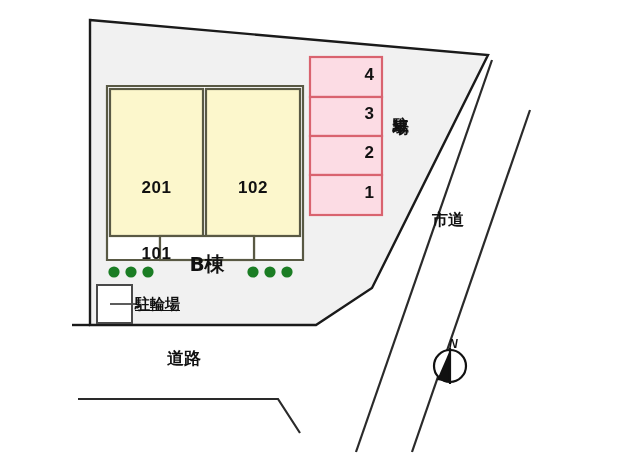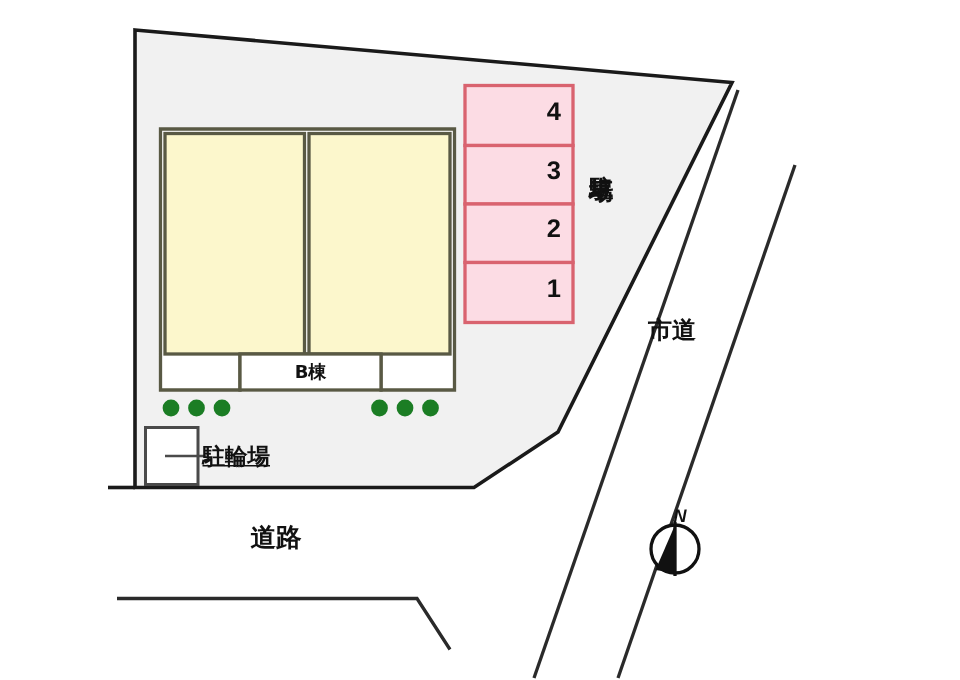--- a/index.html
+++ b/index.html
@@ -60,25 +60,30 @@
       <circle cx="287" cy="272" r="5.6"></circle>
     </g>
 
     <g>
       <circle cx="450" cy="366" r="16" fill="#ffffff" stroke="#111111" stroke-width="2.2"></circle>
       <polygon points="450,350 450,382 437,380" fill="#111111"></polygon>
       <line x1="450" y1="348" x2="450" y2="384" stroke="#111111" stroke-width="2.2"></line>
     </g>
   </svg>
 
+  <div class="txt unit-label" style="left:110px;top:133px;width:93px;">
+    <div>201</div>
+    <div>101</div>
+  </div>
 
   <div class="txt unit-label" style="left:206px;top:133px;width:94px;">
+    <div>102</div>
   </div>
 
-  <div class="txt jp" style="left:160px;top:236px;width:94px;text-align:center;font-size:12px;line-height:24px;">B棟</div>
+  <div class="txt jp" style="left:160px;top:252px;width:94px;text-align:center;font-size:20px;line-height:24px;">B棟</div>
 
   <div class="txt stall-num" style="left:310px;top:65px;width:64px;text-align:right;">4</div>
   <div class="txt stall-num" style="left:310px;top:104px;width:64px;text-align:right;">3</div>
   <div class="txt stall-num" style="left:310px;top:143px;width:64px;text-align:right;">2</div>
   <div class="txt stall-num" style="left:310px;top:183px;width:64px;text-align:right;">1</div>
 
   <div class="txt jp vert" style="left:392px;top:104px;font-size:16px;">駐車場</div>
 
   <div class="txt jp" style="left:420px;top:210px;font-size:16px;margin-left:12px;">市道</div>
 

